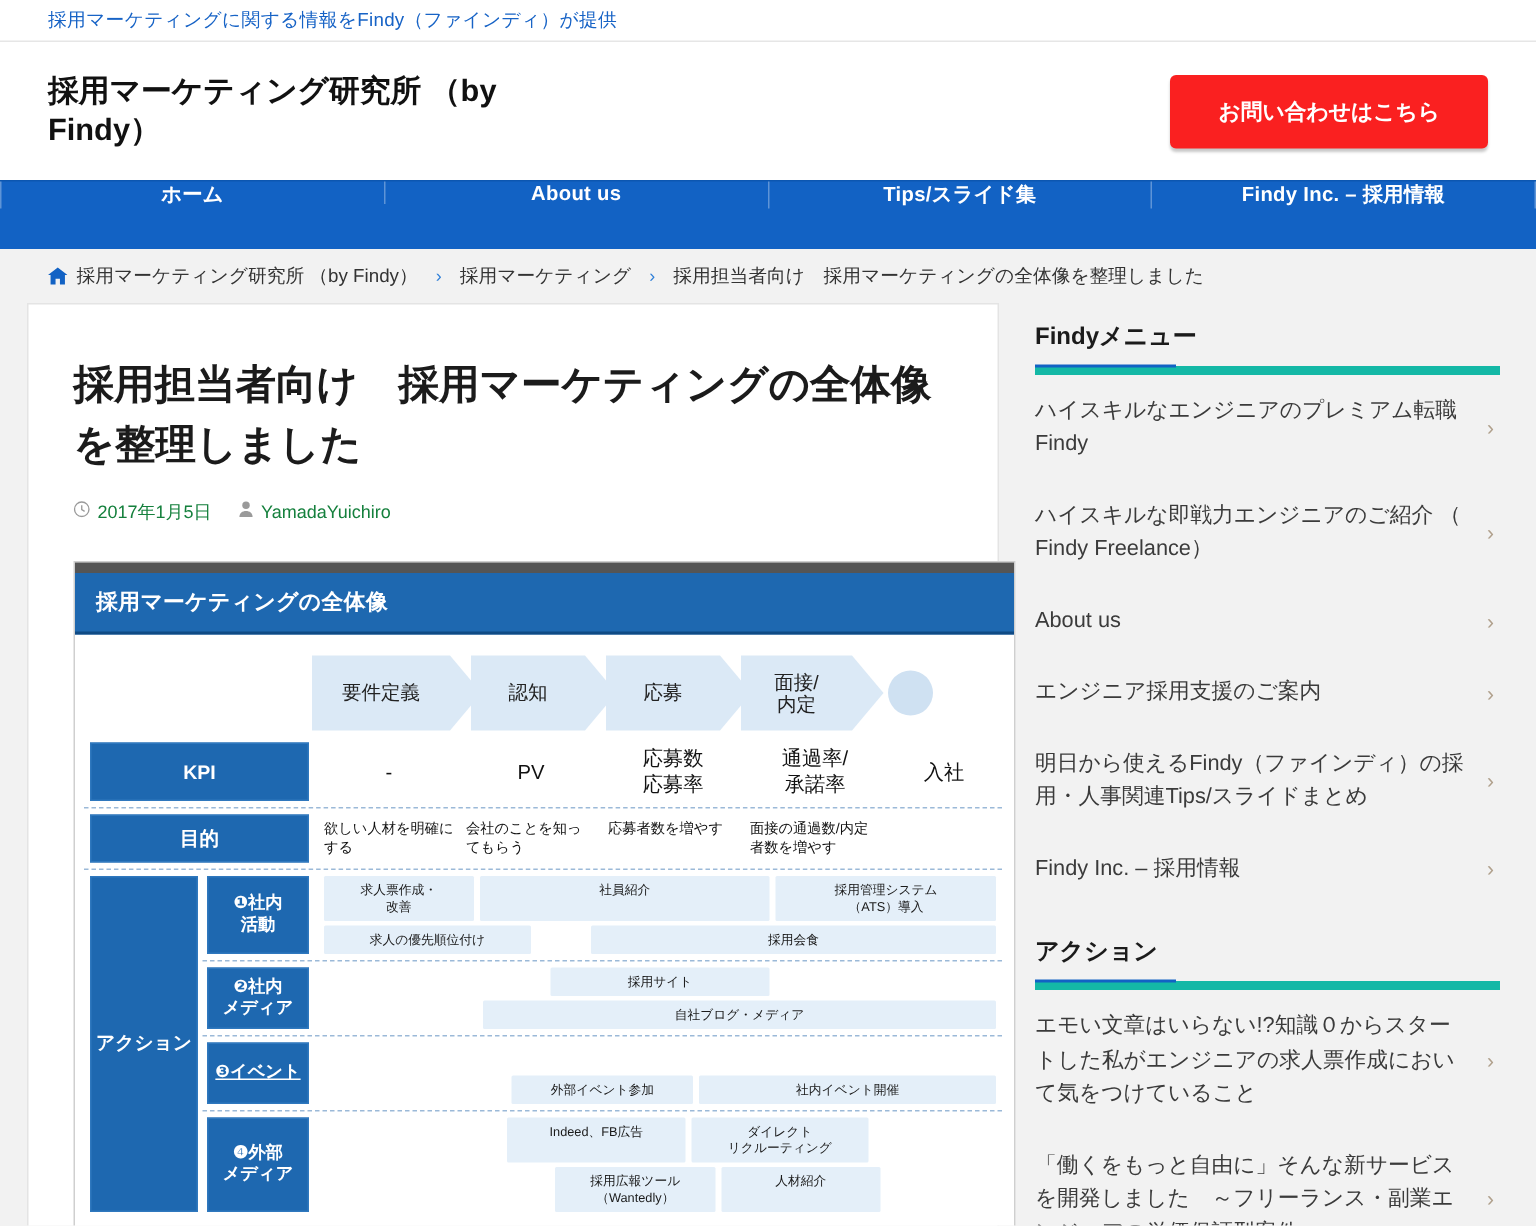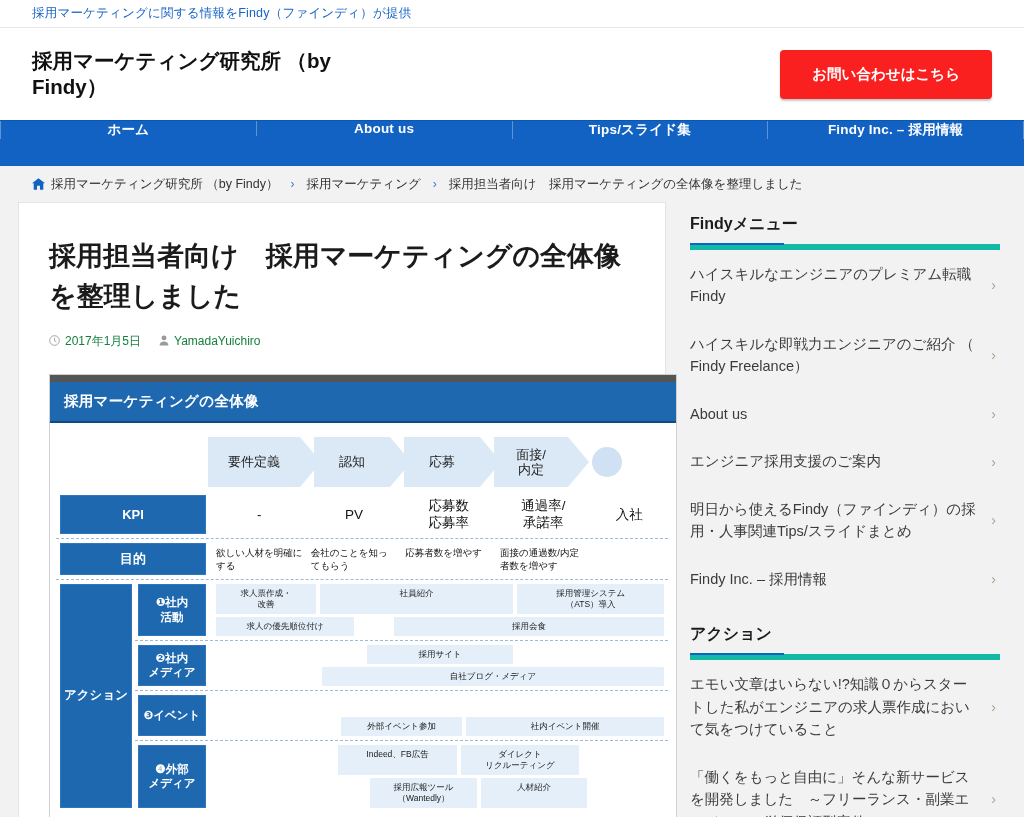--- a/index.html
+++ b/index.html
@@ -300,21 +300,21 @@
                       <div class="tag" style="flex: 3 1 0%; white-space: pre-line;">採用サイト</div>
                       <div class="tag spacer" style="flex: 3 1 0%; white-space: pre-line;"></div>
                     </div>
                     <div class="tagline">
                       <div class="tag spacer" style="flex: 2 1 0%; white-space: pre-line;"></div>
                       <div class="tag" style="flex: 7 1 0%; white-space: pre-line;">自社ブログ・メディア</div>
                     </div>
                   </div>
                 </div>
                 <div class="action-row">
-                  <div class="sublabel" style="white-space: pre-line;">❸イベント</div>
+                  <div class="sublabel" style="white-space: pre-line; text-decoration: underline;">❸イベント</div>
                   <div class="tags">
                     <div class="tagline">
                       <div class="tag spacer" style="flex: 3 1 0%; white-space: pre-line;"></div>
                       <div class="tag" style="flex: 3 1 0%; white-space: pre-line;">外部イベント参加</div>
                       <div class="tag" style="flex: 5 1 0%; white-space: pre-line;">社内イベント開催</div>
                     </div>
                   </div>
                 </div>
                 <div class="action-row">
                   <div class="sublabel" style="white-space: pre-line; font-family: Liberation Serif, serif;">❹外部

